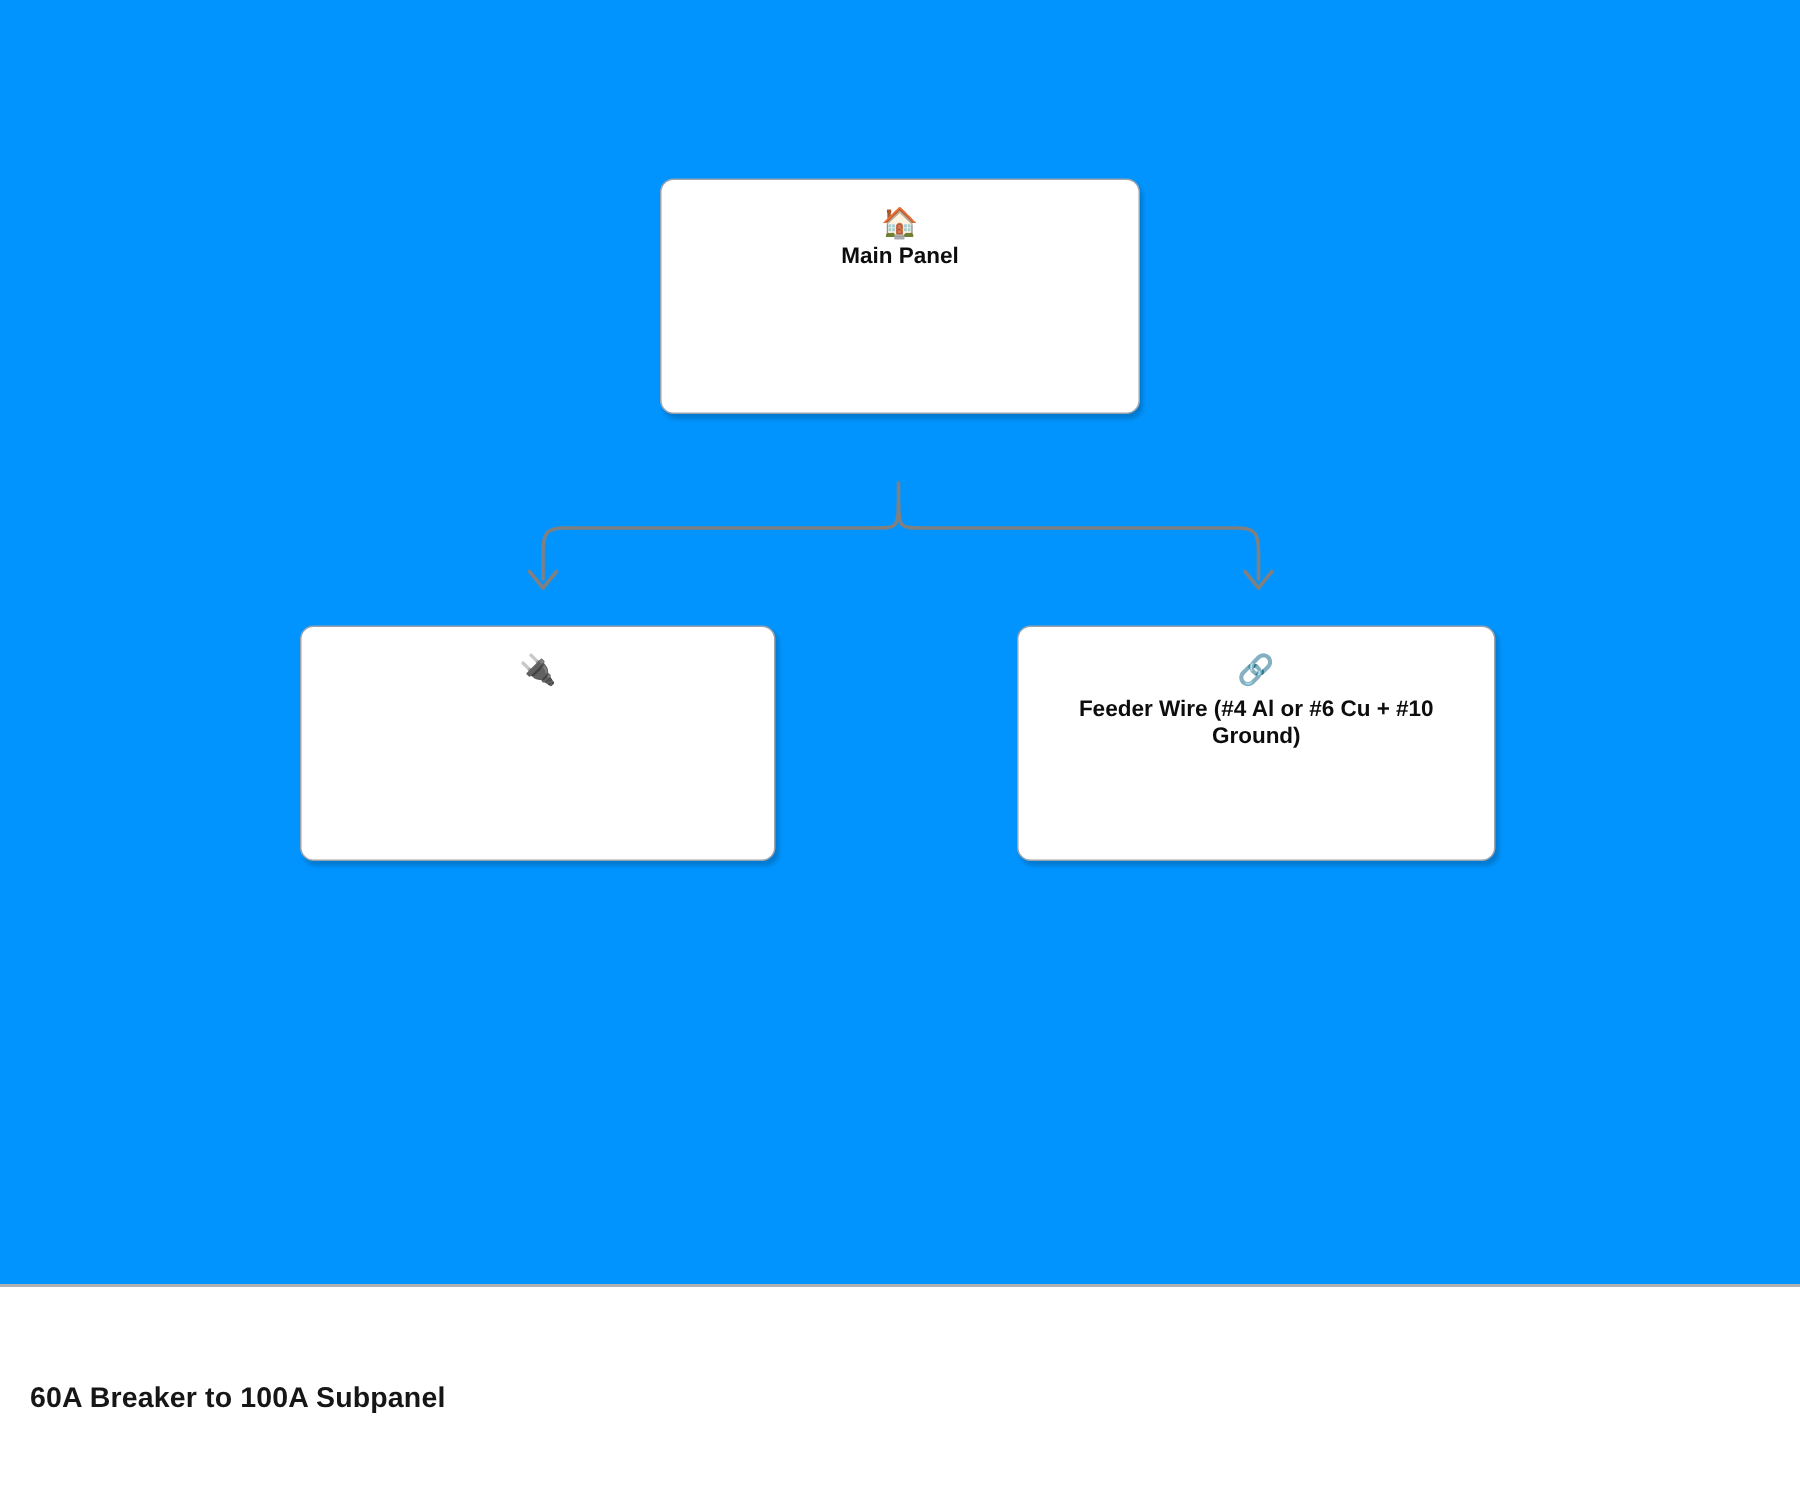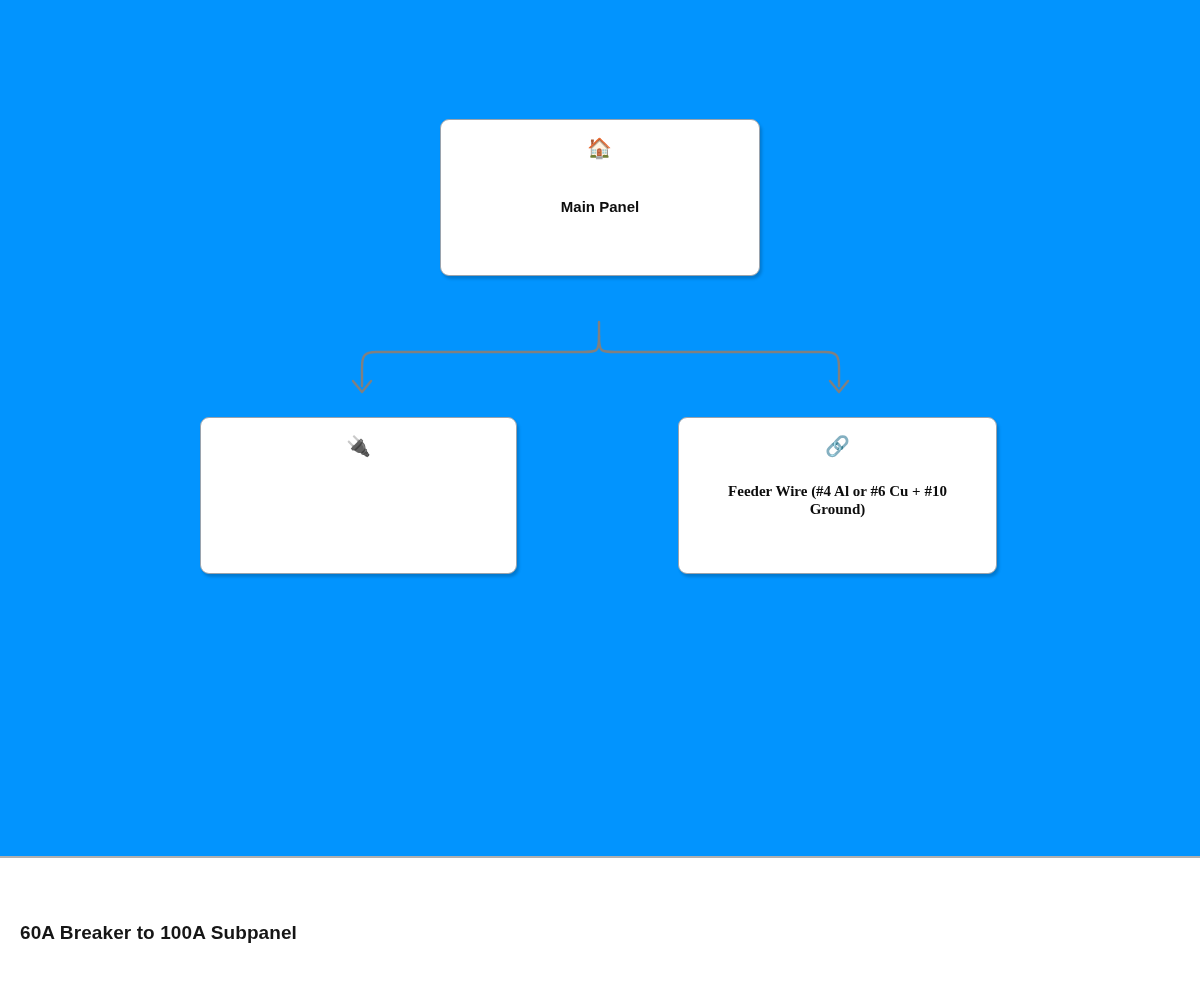--- a/index.html
+++ b/index.html
@@ -67,21 +67,20 @@
   .node-icon {
     font-size: 20px;
     line-height: 24px;
     height: 26px;
     display: block;
     text-align: center;
     font-family: "DejaVu Sans", sans-serif;
   }
 
   .node-label {
-    margin-top: 36px;
     font-size: 15px;
     font-weight: bold;
     color: #0d0d0d;
     text-align: center;
     line-height: 18px;
     padding: 0 2px;
     width: 100%;
   }
 
   #node-main {
@@ -99,23 +98,22 @@
   }
 
   #node-feeder {
     left: 678px;
     top: 417px;
     width: 319px;
     height: 157px;
   }
 
   #node-feeder .node-label {
-    margin-top: 22px;
+    margin-top: 4px;
     padding: 0 22px;
-    font-family: Liberation Serif, serif;
   }
 
   
   .caption-area {
     position: absolute;
     left: 0;
     top: 858px;
     width: 1200px;
     height: 142px;
     background: #ffffff;

